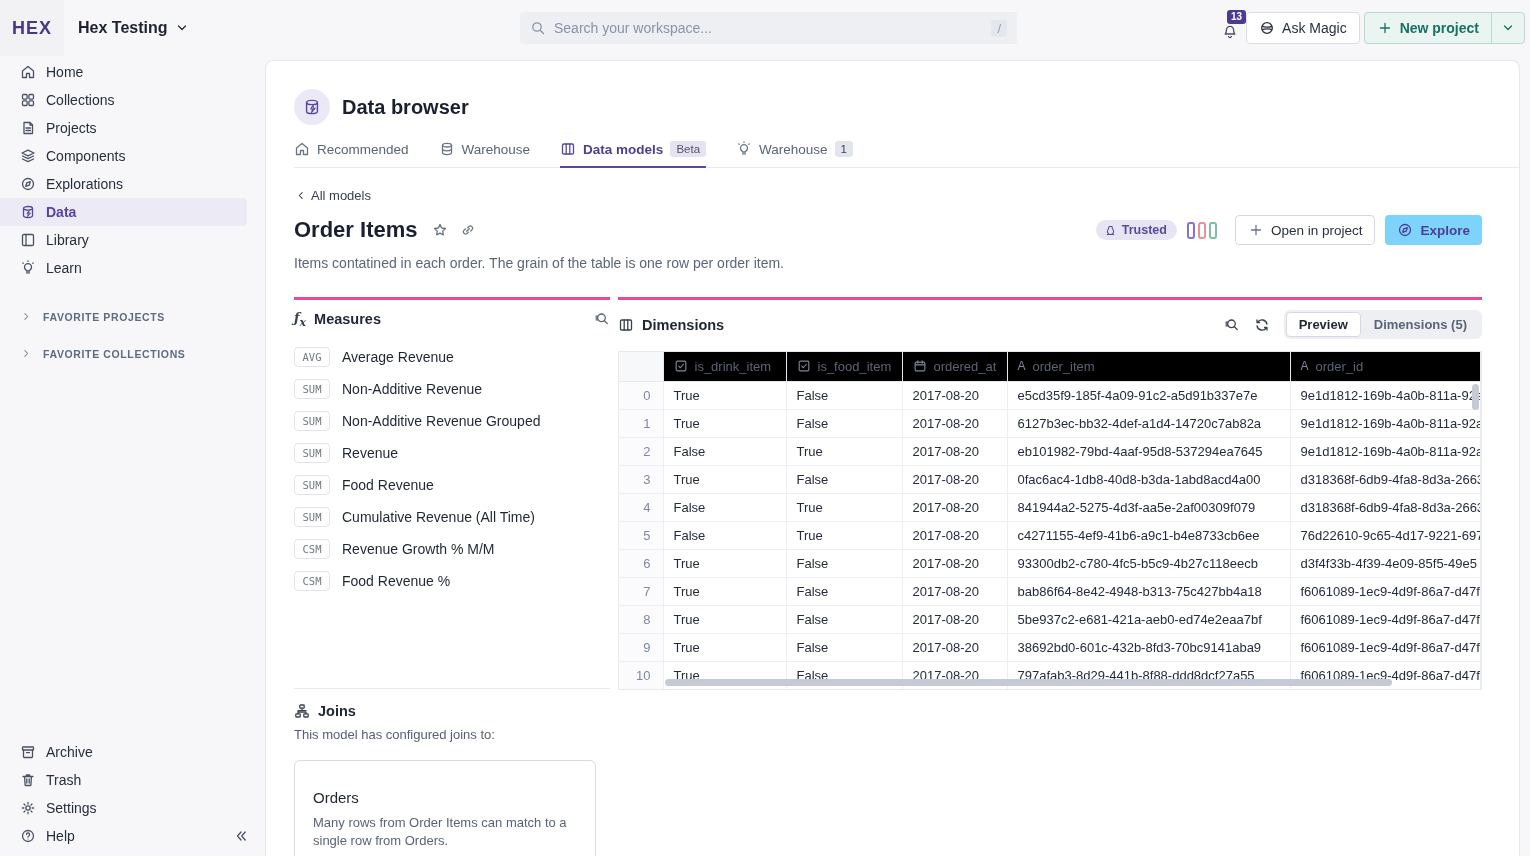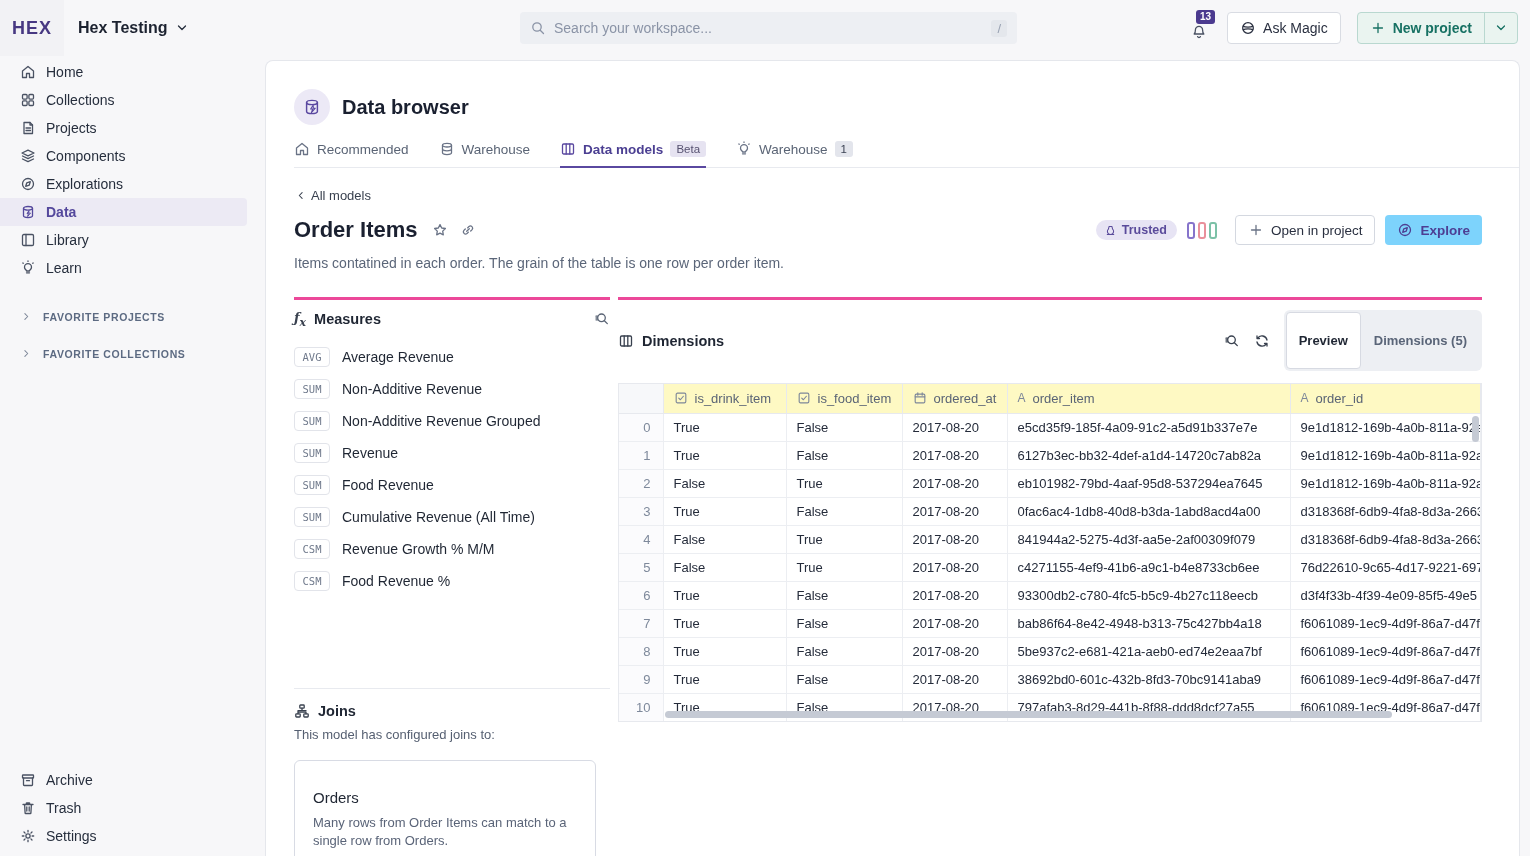--- a/index.html
+++ b/index.html
@@ -13,21 +13,21 @@
   .logo-box { width:64px; height:56px; background:#f2f2f5; display:flex; align-items:center; justify-content:center; }
   .logo-text { font-weight:800; font-size:18px; letter-spacing:1px; color:#473882; }
   .workspace { display:flex; align-items:center; gap:6px; margin-left:14px; cursor:pointer; }
   .workspace .ws-name { font-size:16px; font-weight:700; color:#1c2230; }
   .searchbar { position:absolute; left:520px; top:12px; width:497px; height:32px; background:#edeff3;
     border-radius:4px; display:flex; align-items:center; padding:0 10px; gap:8px; color:#8a93a6; }
   .search-input { flex:1; border:none; outline:none; background:transparent; font-size:14px;
     font-family:"Liberation Sans",sans-serif; color:#39414f; }
   .search-input::placeholder { color:#8a93a6; }
   .slash-kbd { font-size:13px; color:#98a1b2; padding:1px 6px; border-radius:3px; background:#e4e7ec; }
-  .top-right { position:absolute; right:12px; top:0; height:56px; display:flex; align-items:center; gap:16px; }
+  .top-right { position:absolute; right:5px; top:0; height:56px; display:flex; align-items:center; gap:4px; }
   .bell-wrap { position:relative; width:24px; height:24px; color:#4a5263; display:flex; align-items:flex-end; justify-content:center; cursor:pointer; }
   .bell-badge { position:absolute; top:-6px; right:-4px; background:#4b3a8f; color:#fff; font-size:10px;
     font-weight:700; padding:1px 4px; border-radius:3px; line-height:1.2; }
   .btn { display:flex; align-items:center; gap:7px; height:32px; padding:0 12px; border-radius:4px;
     font-size:14px; cursor:pointer; border:1px solid #d9dce3; background:#fff; color:#2a3040; }
   .btn-newproject { display:flex; align-items:stretch; height:32px; border:1px solid #b9d8d0;
     border-radius:4px; background:#eaf4f0; color:#177163; overflow:hidden; cursor:pointer; }
   .btn-newproject .main { display:flex; align-items:center; gap:7px; padding:0 12px; font-size:14px; font-weight:600; }
   .btn-newproject .chev { display:flex; align-items:center; padding:0 8px; border-left:1px solid #b9d8d0; }
 
@@ -102,27 +102,27 @@
   .joins-head { display:flex; align-items:center; gap:8px; font-size:14.5px; font-weight:700; color:#1f2633; }
   .joins-head .icn { color:#39414f; display:flex; }
   .joins-intro { margin-top:8px; font-size:13px; color:#555f71; }
   .join-card { margin-top:18px; border:1px solid #d8dbe4; border-radius:6px; padding:28px 18px; width:302px; cursor:pointer; }
   .join-card-title { font-size:15px; color:#1f2633; }
   .join-card-desc { margin-top:8px; font-size:13px; color:#5a6478; line-height:1.45; }
 
   .dims-head-right { margin-left:auto; display:flex; align-items:center; gap:14px; }
   .icon-btn { color:#5a6475; display:flex; cursor:pointer; }
   .segmented { display:flex; background:#edeff3; border-radius:6px; padding:2px; font-size:13px; }
-  .seg-btn { padding:20px 12px; border-radius:4px; color:#5a6578; cursor:pointer; border:1px solid transparent; }
+  .seg-btn { padding:4px 12px; border-radius:4px; color:#5a6578; cursor:pointer; border:1px solid transparent; }
   .seg-btn.active { background:#fff; border-color:#d7dae2; color:#1f2633; font-weight:600; }
 
   .table-wrap { position:relative; margin-top:12px; height:339px; overflow:hidden;
     border:1px solid #e7e9ee; background:#fff; }
   table.data-grid { border-collapse:collapse; table-layout:fixed; width:100%; font-size:13px; }
-  .data-grid th { background:#fef9c3; font-weight:400; color:#5a6475; text-align:left; padding:0 10px;
+  .data-grid th { background:#000000; font-weight:400; color:#5a6475; text-align:left; padding:0 10px;
     height:29px; border-right:1px solid #e7e9ee; border-bottom:1px solid #e7e9ee; white-space:nowrap; overflow:hidden; }
   .data-grid th .th-inner { display:flex; align-items:center; gap:7px; }
   .data-grid th .icn { display:flex; color:#7d8799; }
   .data-grid th .icn svg { width:14px; height:14px; }
   .data-grid td { padding:0 10px; height:28px; border-right:1px solid #eceef2; border-bottom:1px solid #eceef2;
     color:#242b3a; white-space:nowrap; overflow:hidden; }
   .data-grid .idx { color:#7e899b; text-align:right; padding-right:12px; background:#fbfbfd; }
   .data-grid th.idx { background:#f7f8fa; }
   .hscroll { position:absolute; left:46px; bottom:3px; width:727px; height:7px; background:#c5cad4; border-radius:4px; cursor:pointer; }
   .vscroll { position:absolute; right:2px; top:32px; width:7px; height:26px; background:#c5cad4; border-radius:4px; cursor:pointer; }
@@ -313,20 +313,35 @@
     <span>Trash</span>
       </div>
       <div class="side-item">
         <span class="icn">
           <svg viewBox="0 0 16 16" fill="none" stroke="currentColor" stroke-width="1.3" stroke-linecap="round" stroke-linejoin="round">
             <circle cx="8" cy="8" r="2.1"></circle>
             <path d="M8 2.3v1.6M8 12.1v1.6M2.3 8h1.6M12.1 8h1.6M4 4l1.1 1.1M10.9 10.9 12 12M12 4l-1.1 1.1M5.1 10.9 4 12"></path>
           </svg>
         </span>
     <span>Settings</span>
+      </div>
+      <div class="side-item">
+        <span class="icn">
+          <svg viewBox="0 0 16 16" fill="none" stroke="currentColor" stroke-width="1.3" stroke-linecap="round" stroke-linejoin="round">
+            <circle cx="8" cy="8" r="5.5"></circle>
+            <path d="M6.4 6.4a1.6 1.6 0 1 1 2.5 1.4c-.5.3-.9.6-.9 1.2"></path>
+            <circle cx="8" cy="11.1" r=".5" fill="currentColor" stroke="none"></circle>
+          </svg>
+        </span>
+    <span>Help</span>
+        <span class="collapse-icn icn">
+          <svg viewBox="0 0 16 16" fill="none" stroke="currentColor" stroke-width="1.3" stroke-linecap="round" stroke-linejoin="round">
+            <path d="M8 4 4.5 8 8 12M12.2 4 8.7 8l3.5 4"></path>
+          </svg>
+        </span>
       </div>
     </div>
 </div>
 
 <div class="panel">
   <div class="panel-inner">
 
     <div class="pb-title-row">
       <span class="pb-icon">
           <svg viewBox="0 0 16 16" fill="none" stroke="currentColor" stroke-width="1.3" stroke-linecap="round" stroke-linejoin="round">

